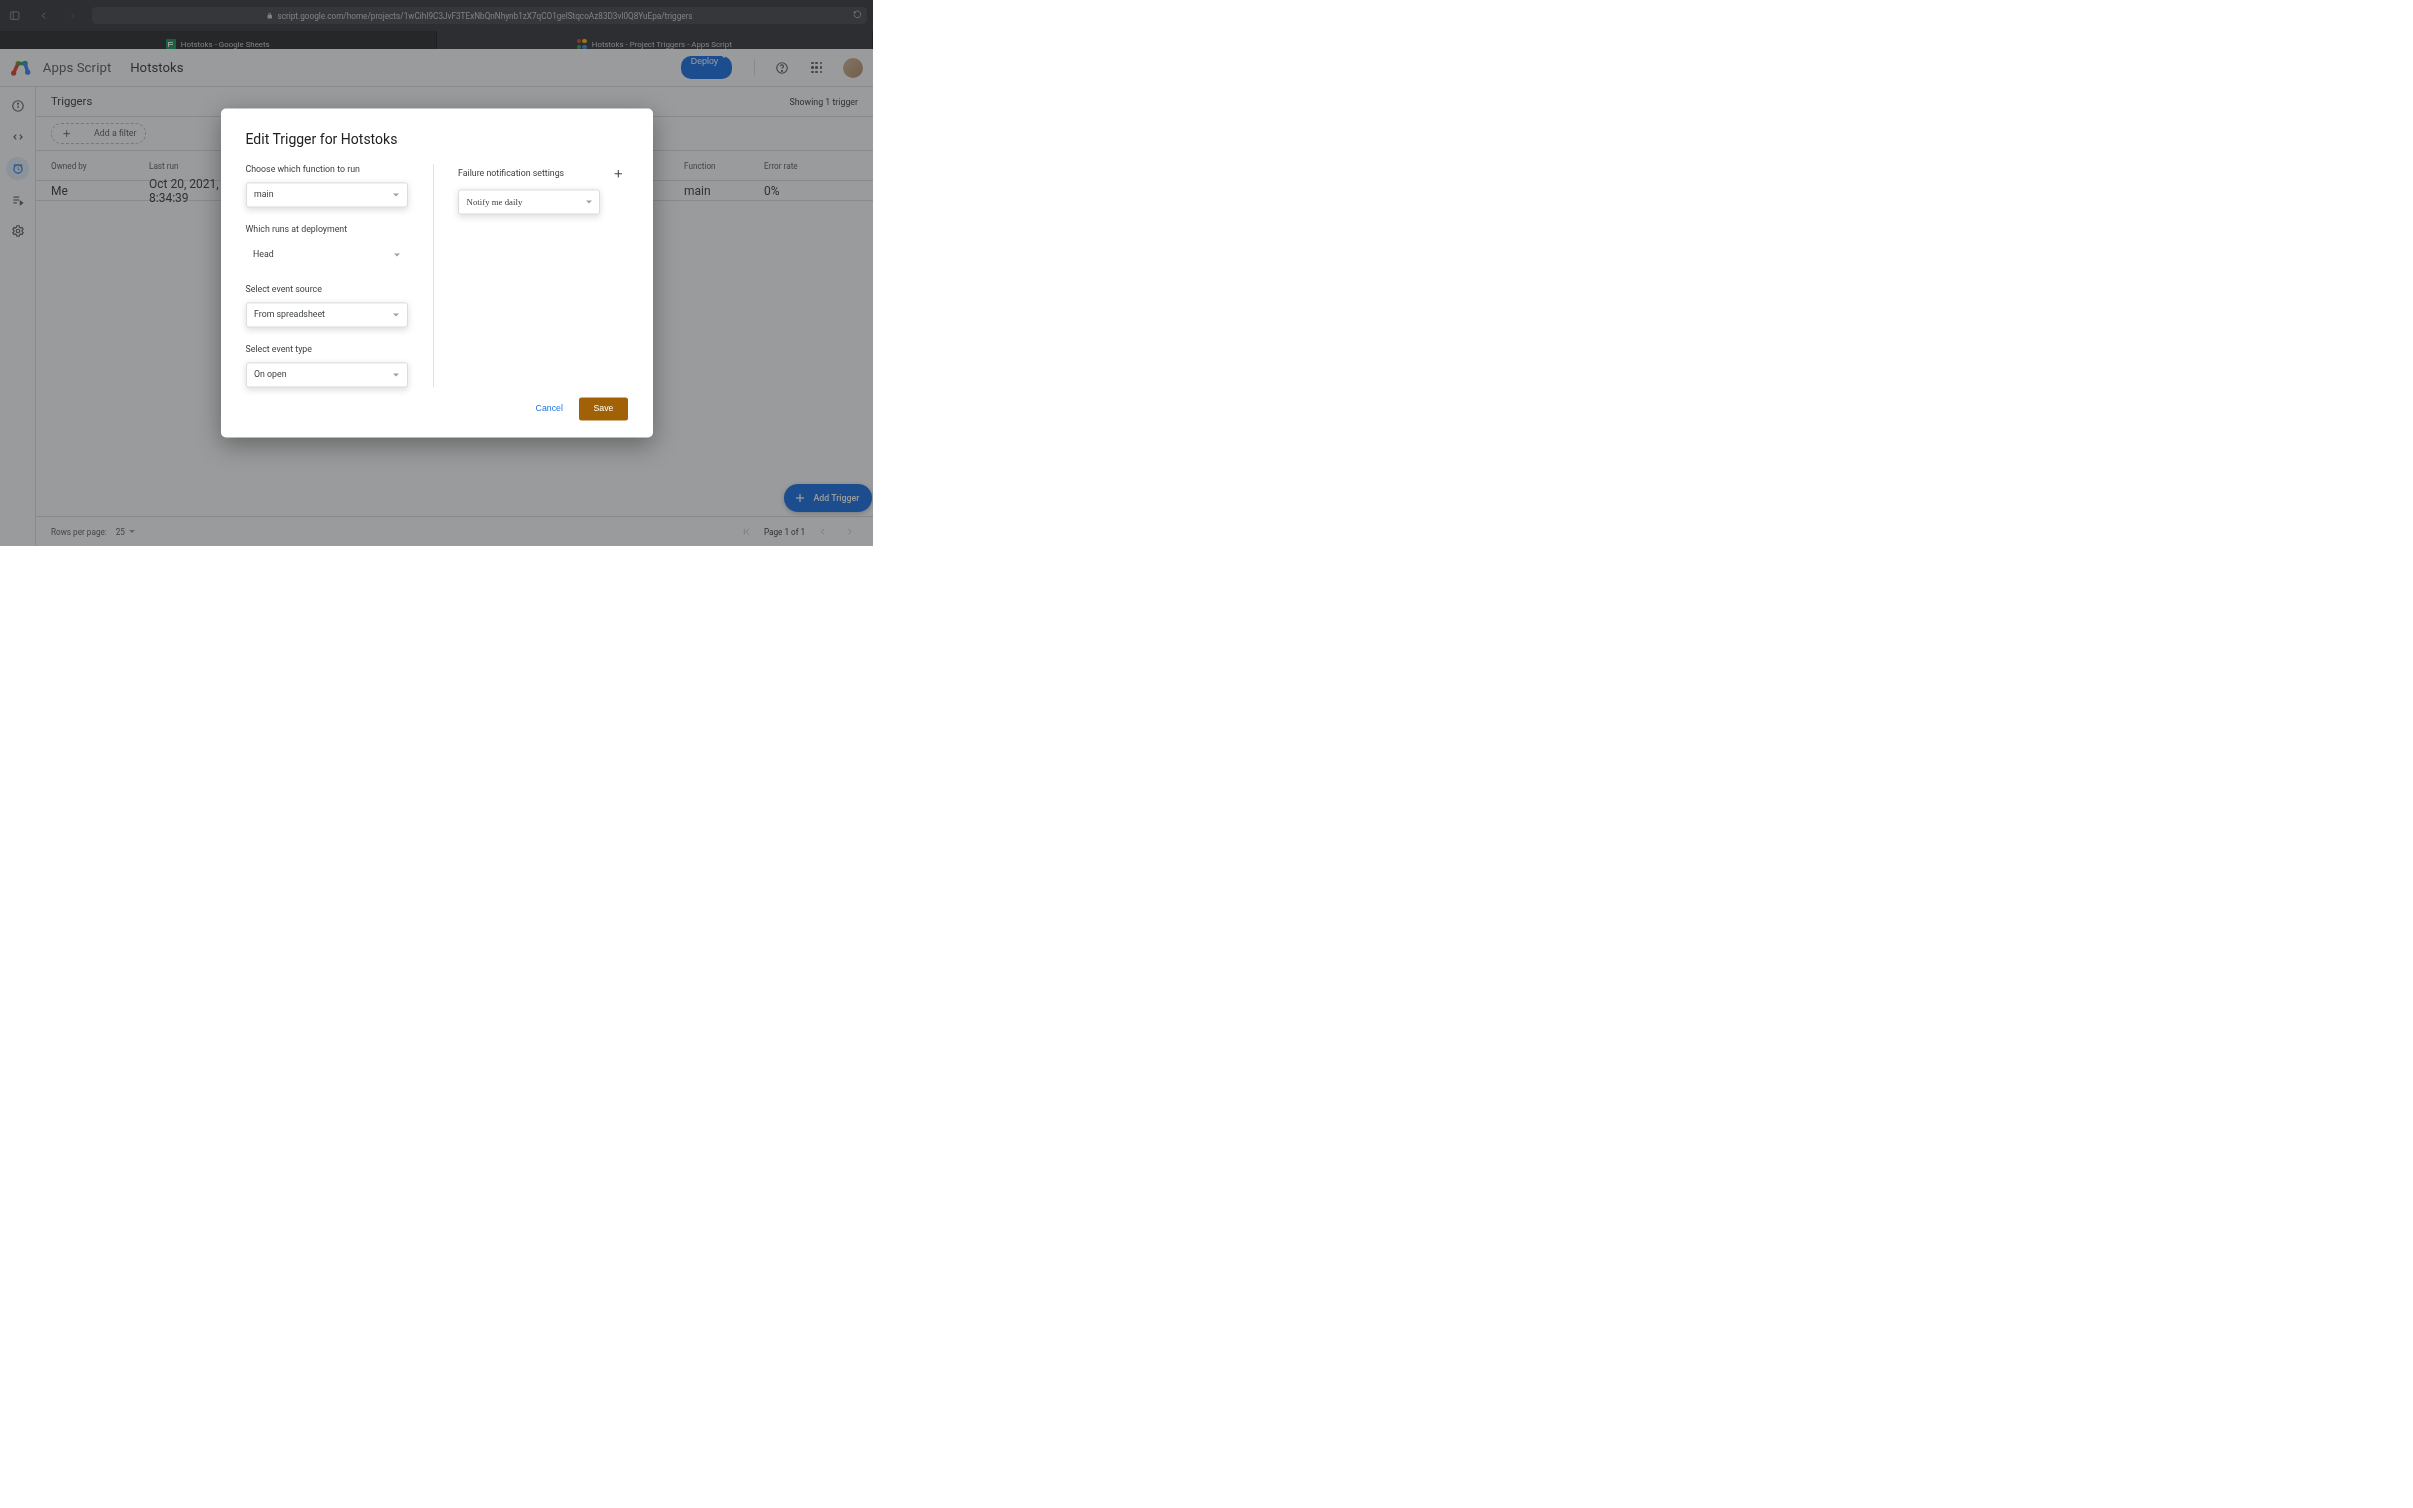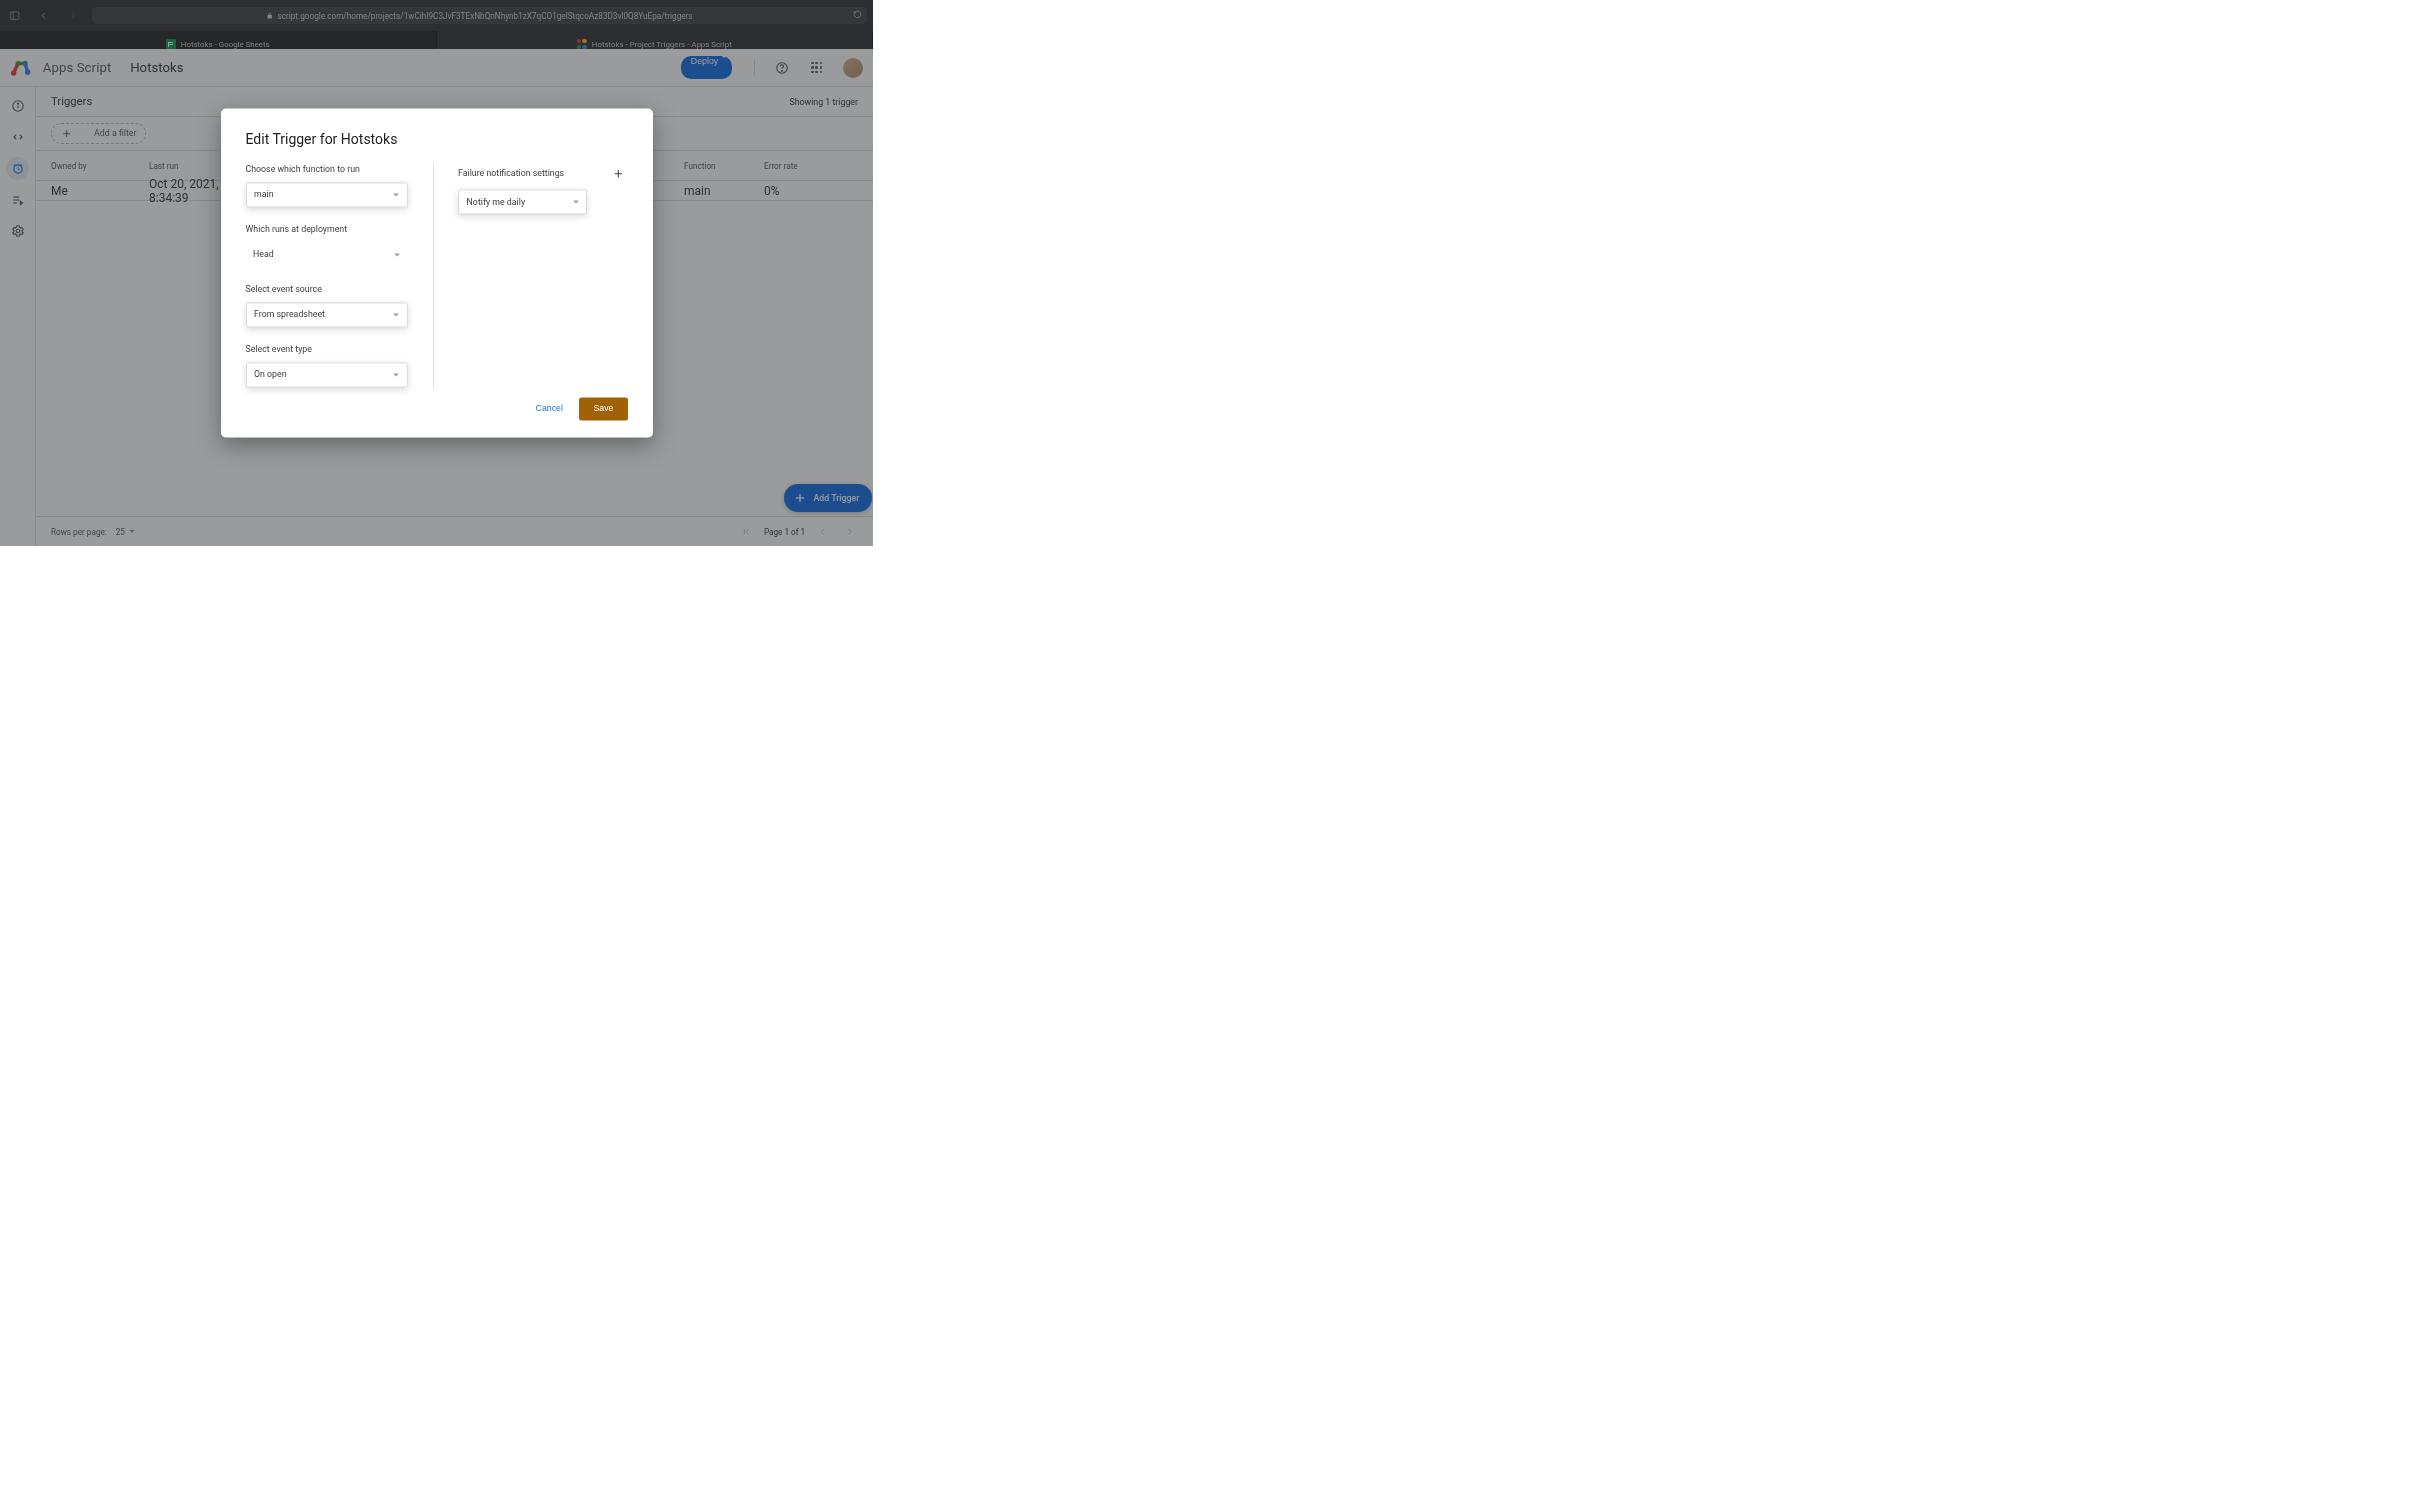--- a/index.html
+++ b/index.html
@@ -87,21 +87,21 @@
   .fld-label { font-size: 8.8px; color: #3c4043; margin-bottom: 7.5px; display: block; }
   .label-row { display: flex; align-items: center; justify-content: space-between; margin-bottom: 7.5px; }
   .label-row .fld-label { margin-bottom: 0; }
   .plus-btn { width: 17.6px; height: 17.6px; display: flex; align-items: center; justify-content: center; color: #3c4043; }
   .plus-btn svg { width: 12.6px; height: 12.6px; }
 
   .sel { height: 25px; border: 0.6px solid #dadce0; border-radius: 2.5px; padding: 0 7.5px; display: flex; align-items: center; justify-content: space-between; font-size: 8.8px; color: #3c4043; background: #fff; margin-bottom: 17.6px; }
   .sel.elevated { box-shadow: 0 1.9px 6.3px rgba(60,64,67,0.18); }
   .sel.flat { border: none; box-shadow: none; }
   .sel .caret3 { border-top: 3.1px solid #9aa0a6; border-left: 3.1px solid transparent; border-right: 3.1px solid transparent; }
-  .mcol-right .sel { width: 129px; }
+  .mcol-right .sel { width: 142px; font-family: Liberation Serif, serif; }
 
   .modal-actions { display: flex; justify-content: flex-end; gap: 14px; margin-top: 10px; align-items: center; }
   .btn-text { background: none; border: none; color: #1a73e8; font-size: 8.8px; font-weight: 500; padding: 5px 2.5px; }
   .btn-primary { background: #a16207; color: #fff; border: none; height: 22.6px; padding: 0 14px; border-radius: 2.5px; font-size: 8.8px; font-weight: 500; }
 
   .sheets-favicon { background:#0f9d58; width:10px; height:10px; border-radius:1.3px; display:flex; align-items:center; justify-content:center; }
   .sheets-favicon::after { content:""; width:5px; height:5px; background: repeating-linear-gradient(#fff 0 0.6px, transparent 0.6px 1.9px), repeating-linear-gradient(90deg,#fff 0 0.6px, transparent 0.6px 2.5px); }
   .script-favicon { position:relative; width:10px; height:10px; }
   .script-favicon span { position:absolute; width:4.4px; height:4.4px; border-radius:50%; }
 </style>

